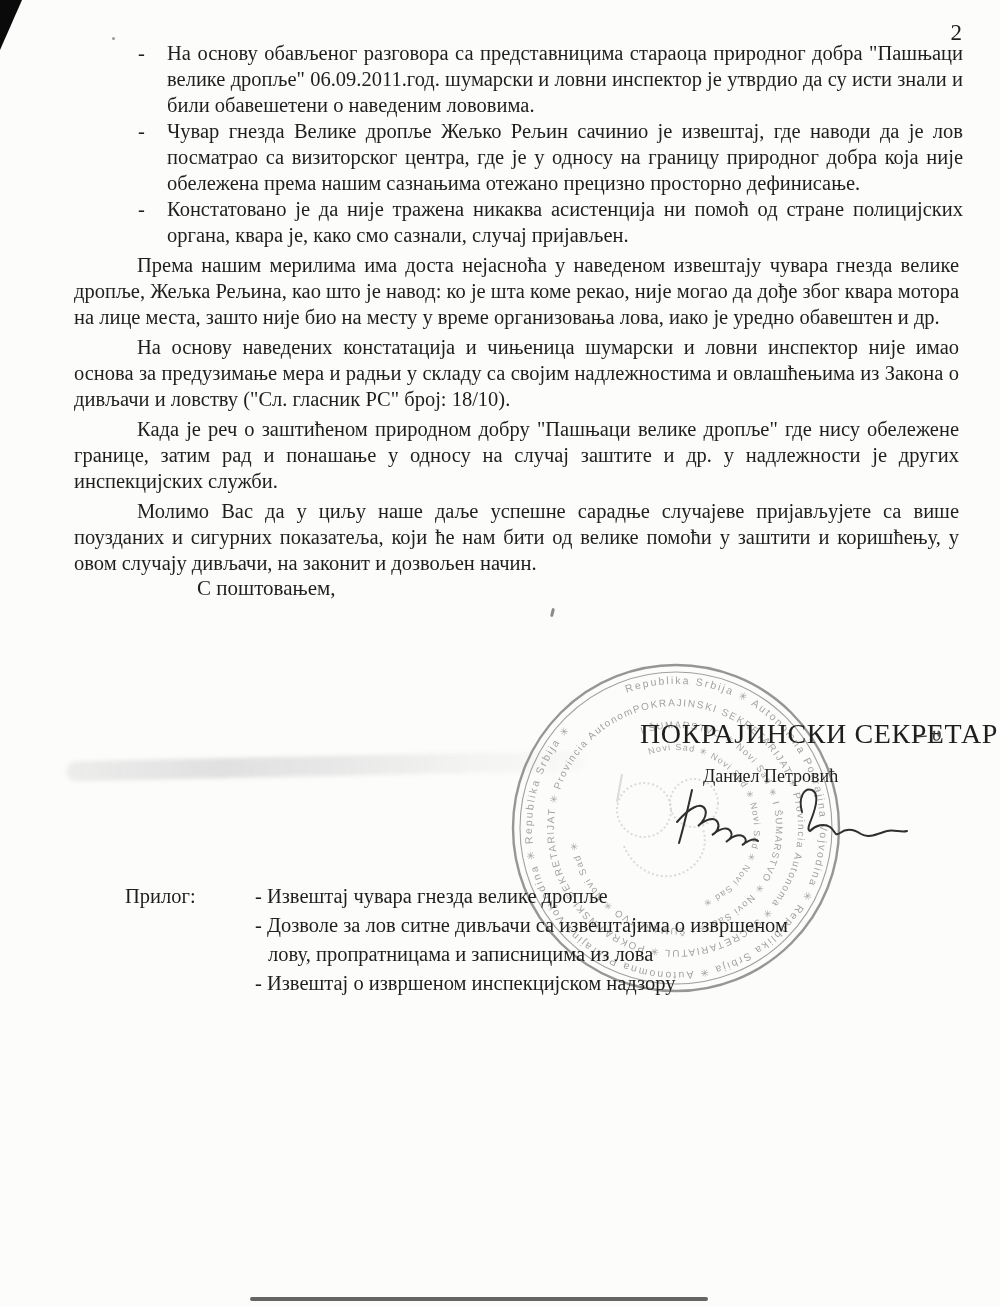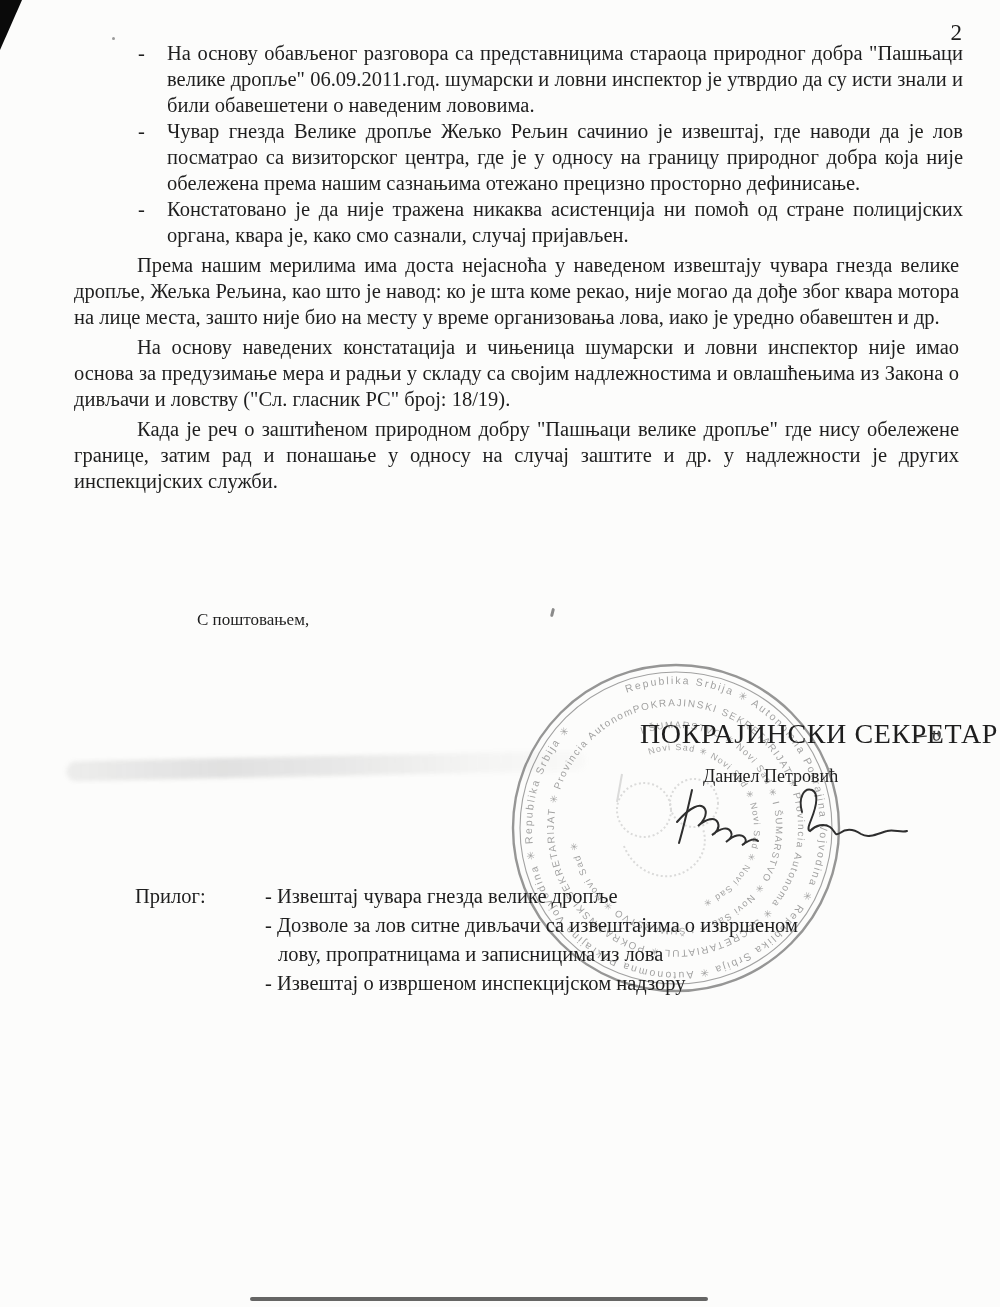--- a/index.html
+++ b/index.html
@@ -60,22 +60,22 @@
     position: absolute; left: 70px; top: 40px;
     width: 893px;
     font-size: 20.5px; line-height: 26px;
     text-align: justify;
   }
   .bullet { position: relative; padding-left: 97px; }
   .bullet .dash { position: absolute; left: 68px; top: 0; }
   .body-text p { margin: 4px; text-indent: 63px; }
 
   .closing {
-    position: absolute; left: 197px; top: 610px;
-    font-size: 17px;
+    position: absolute; left: 197px; top: 576px;
+    font-size: 21px;
   }
 
   
   .stamp {
     position: absolute; left: 506px; top: 658px;
     width: 340px; height: 340px;
     opacity: .62;
     filter: blur(0.35px);
   }
   .stamp text {
@@ -102,21 +102,21 @@
     font-size: 18px; z-index: 5; white-space: nowrap;
   }
   .signature {
     position: absolute; left: 660px; top: 780px;
     width: 250px; height: 80px; z-index: 6;
   }
 
   
   .attachments {
     position: absolute; left: 125px; top: 882px;
-    font-size: 20.5px; line-height: 29px; margin-left: 10px;
+    font-size: 20.5px; line-height: 29px;
   }
   .att-label { position: absolute; left: 0; top: 0; }
   .attachments ul {
     margin: 0 0 0 130px; padding: 0;
     width: 565px; list-style: none;
   }
   .attachments li { padding-left: 13px; text-indent: -13px; }
 </style>
 </head>
 <body>
@@ -134,22 +134,23 @@
     </div>
     <div class="bullet">
       <span class="dash">-</span>
       <span>Чувар гнезда Велике дропље Жељко Рељин сачинио је извештај, где наводи да је лов посматрао са визиторског центра, где је у односу на границу природног добра која није обележена према нашим сазнањима отежано прецизно просторно дефинисање.</span>
     </div>
     <div class="bullet">
       <span class="dash">-</span>
       <span>Констатовано је да није тражена никаква асистенција ни помоћ од стране полицијских органа, квара је, како смо сазнали, случај пријављен.</span>
     </div>
     <p>Према нашим мерилима има доста нејасноћа у наведеном извештају чувара гнезда велике дропље, Жељка Рељина, као што је навод: ко је шта коме рекао, није могао да дође због квара мотора на лице места, зашто није био на месту у време организовања лова, иако је уредно обавештен и др.</p>
-    <p>На основу наведених констатација и чињеница шумарски и ловни инспектор није имао основа за предузимање мера и радњи у складу са својим надлежностима и овлашћењима из Закона о дивљачи и ловству ("Сл. гласник РС" број: 18/19).</p>
+    <p>На основу наведених констатација и чињеница шумарски и ловни инспектор није имао основа за предузимање мера и радњи у складу са својим надлежностима и овлашћењима из Закона о дивљачи и ловству ("Сл. гласник РС" број: 18/10).</p>
     <p>Када је реч о заштићеном природном добру "Пашњаци велике дропље" где нису обележене границе, затим рад и понашање у односу на случај заштите и др. у надлежности је других инспекцијских служби.</p>
+    <p>Молимо Вас да у циљу наше даље успешне сарадње случајеве пријављујете са више поузданих и сигурних показатеља, који ће нам бити од велике помоћи у заштити и коришћењу, у овом случају дивљачи, на законит и дозвољен начин.</p>
   </div>
 
   <div class="closing">С поштовањем,</div>
   <div class="speck"></div>
   <div class="smudge"></div>
 
   <svg class="stamp" viewBox="0 0 340 340">
     <defs>
       <path id="rp0" d="M 170,170 m 0,-144 a 144,144 0 1,1 -0.1,0"></path>
       <path id="rp1" d="M 170,170 m 0,-122 a 122,122 0 1,1 -0.1,0"></path>

